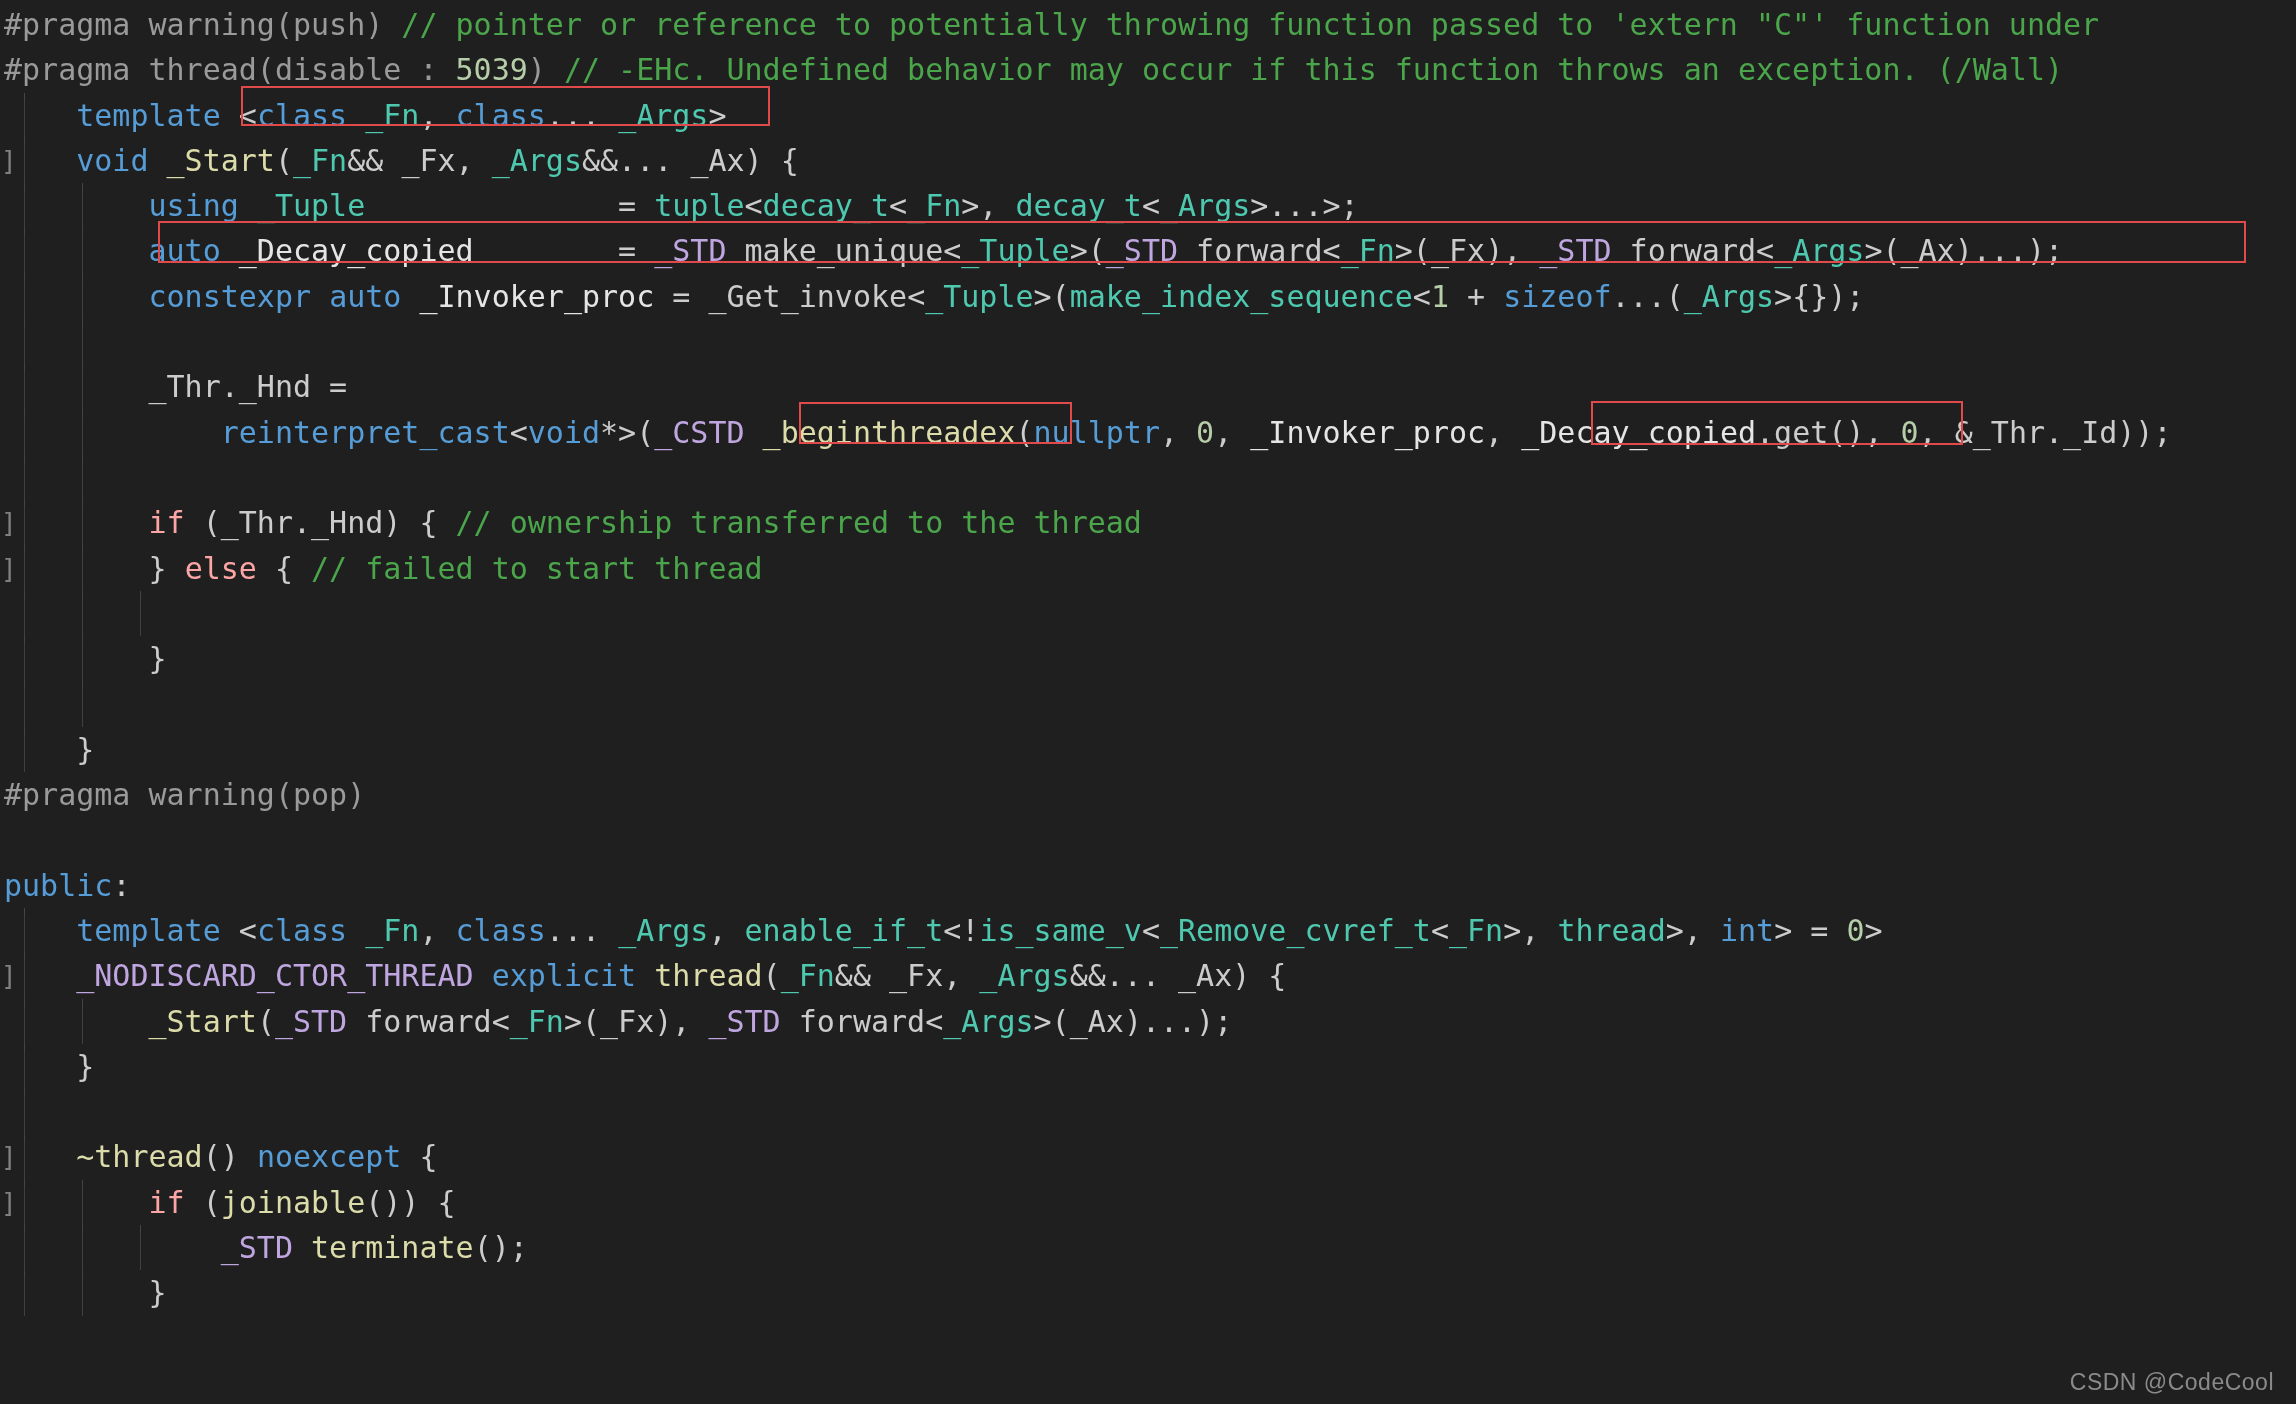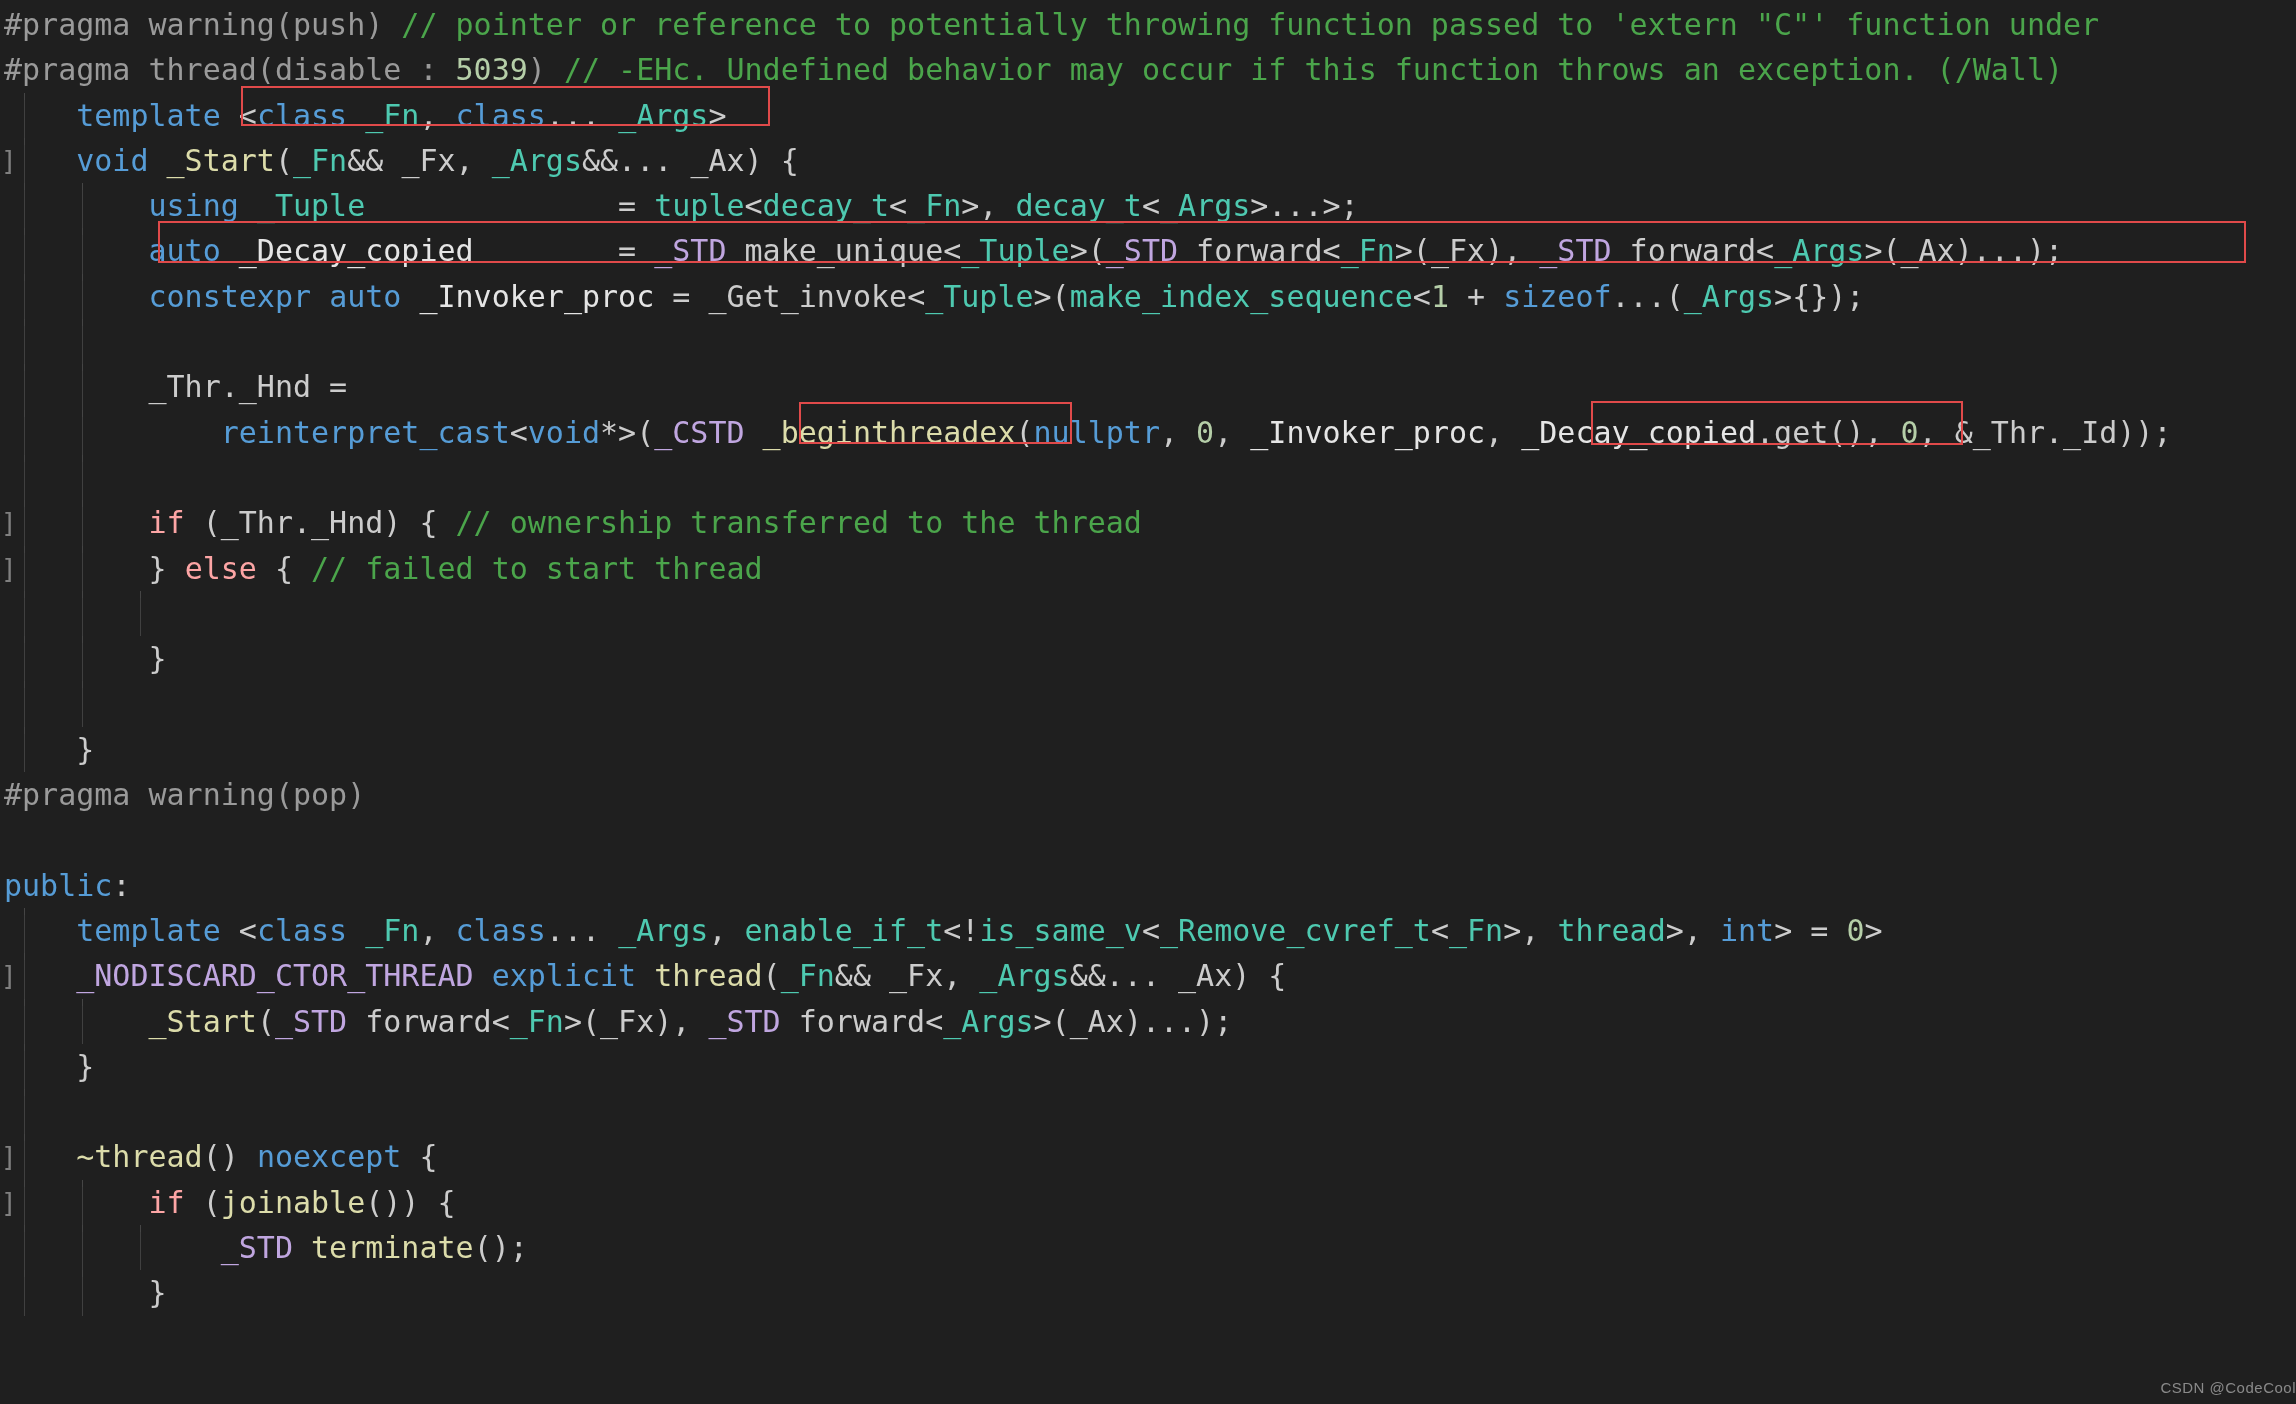--- a/index.html
+++ b/index.html
@@ -78,24 +78,24 @@
   }
   
   .hl-box {
     position: absolute;
     border: 2px solid #e04a4a;
     box-sizing: border-box;
     pointer-events: none;
   }
   .watermark {
     position: absolute;
-    right: 0;
+    right: 22px;
     bottom: 8px;
     color: #8a8a8a;
-    font-size: 15px;
+    font-size: 23px;
     font-family: "Liberation Sans", sans-serif;
     letter-spacing: 0.5px;
   }
 </style>
 </head>
 <body>
 
 <div id="editor">
   <div class="code-area">
       <div class="line"><span class="ltext"><span class="dim">#pragma warning(push) </span><span class="cmt">// pointer or reference to potentially throwing function passed to 'extern "C"' function under</span></span></div>

